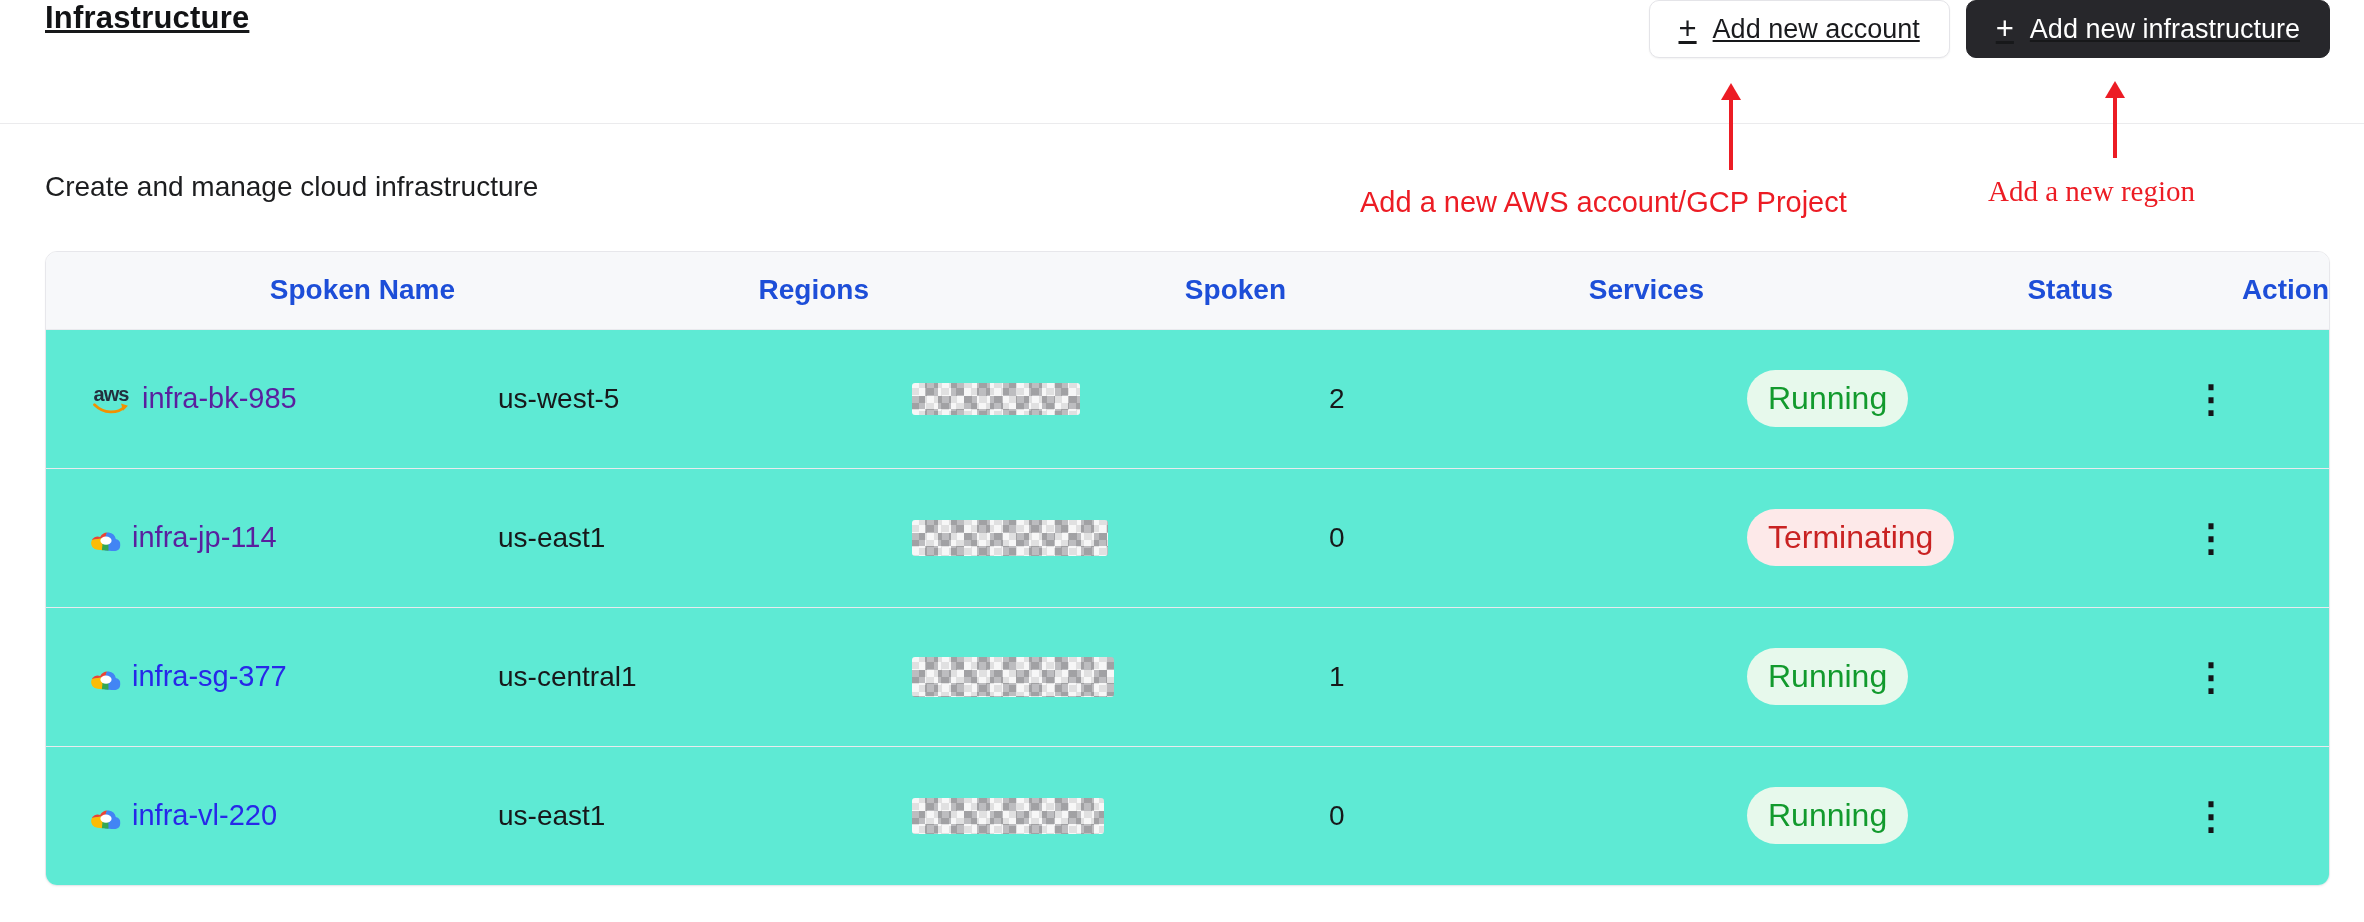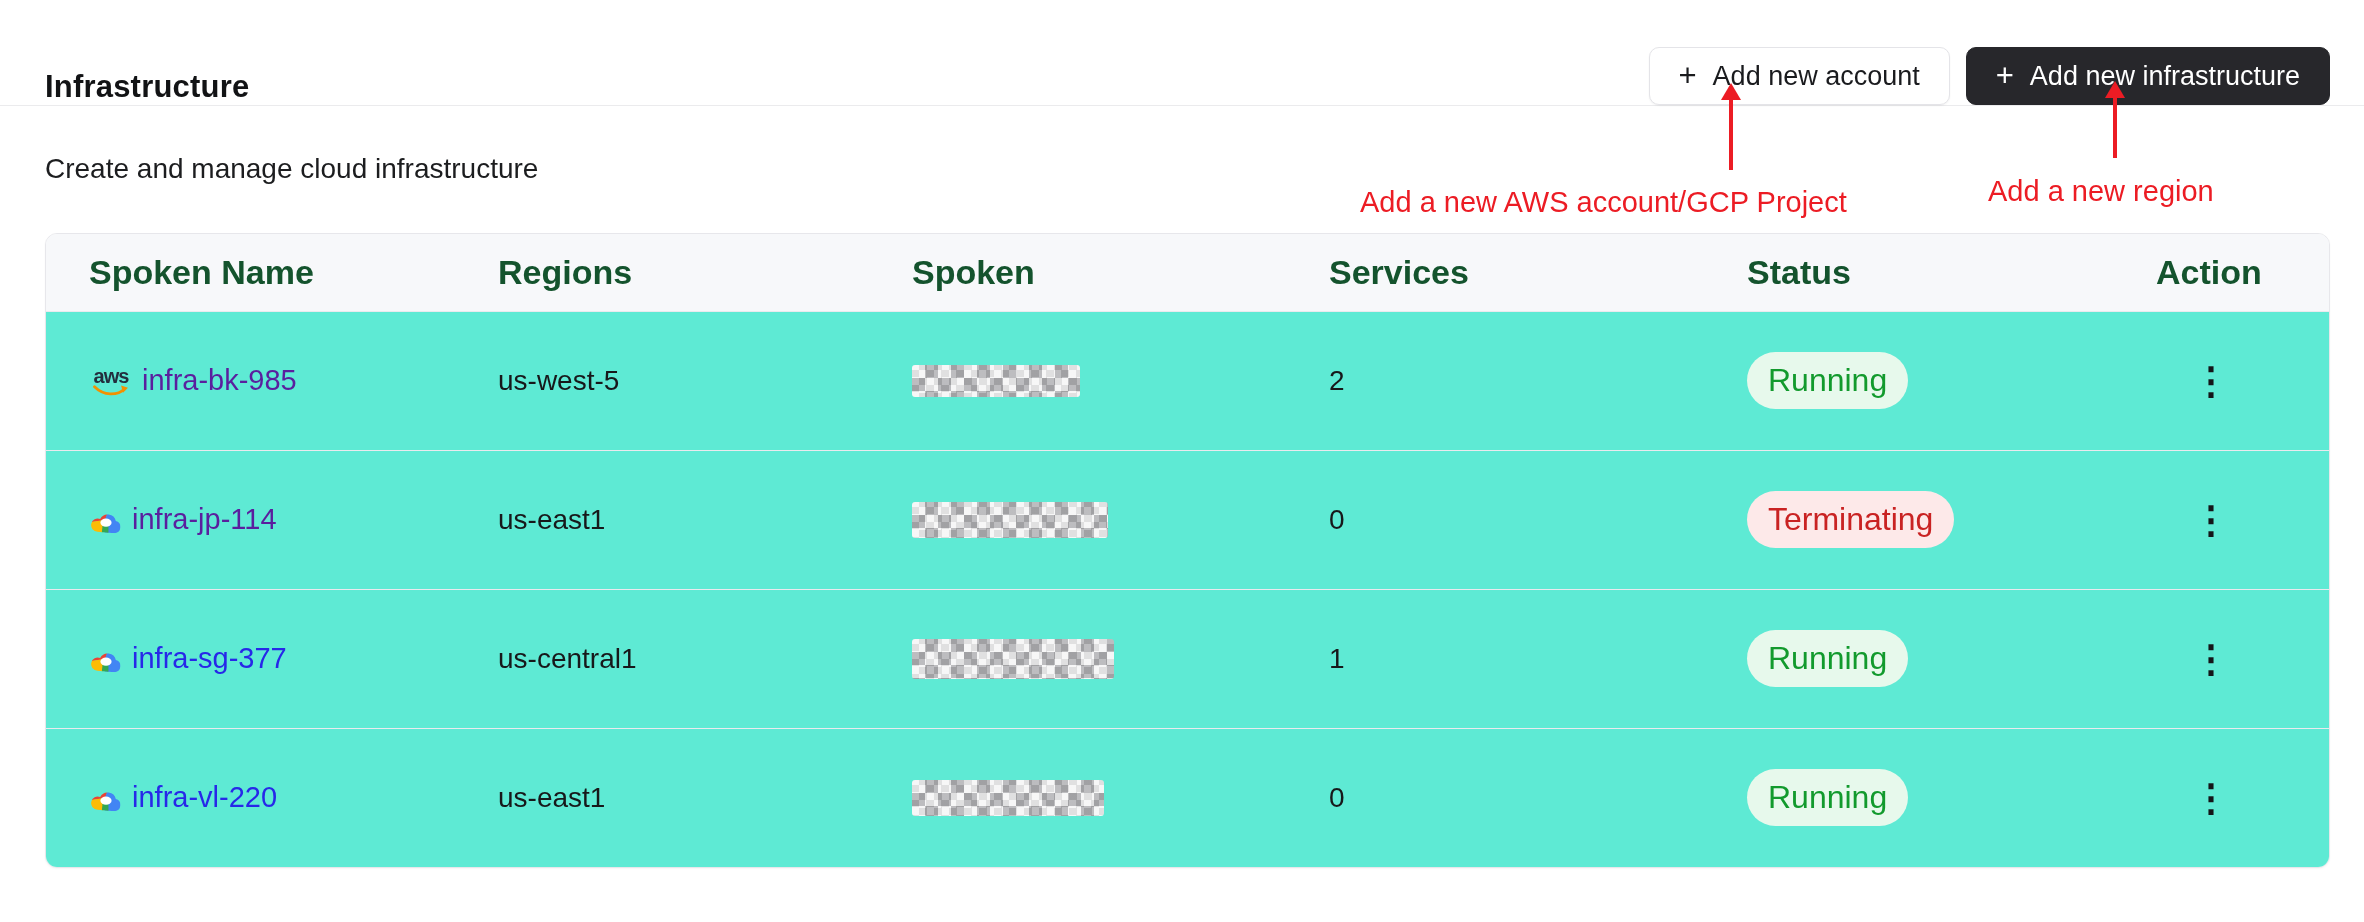--- a/index.html
+++ b/index.html
@@ -1,54 +1,54 @@
 <!DOCTYPE html>
 <html><head>
 <meta charset="utf-8">
 <style>
   * { margin:0; padding:0; box-sizing:border-box; }
   html,body { width:2364px; height:922px; background:#ffffff;
               font-family:"Liberation Sans", sans-serif; color:#17181a;
               position:relative; overflow:hidden; }
 
   
-  .topbar { height:106px; display:flex; align-items:flex-end;
-            padding:0 34px 0 45px; border-bottom:1px solid #ebebed; background:#fff; }
+  .topbar { height:124px; display:flex; align-items:flex-start;
+            padding:0 34px 0 45px; border-bottom:1px solid #ebebed; background:#fff;text-decoration:underline; }
   .page-title { font-size:31px; font-weight:700; color:#121315; letter-spacing:.2px; }
   .topbar-actions { margin-left:auto; display:flex; gap:16px; align-items:center; }
   .btn { height:58px; display:inline-flex; align-items:center; gap:16px;
          padding:0 29px; border-radius:10px; font-size:27px; cursor:pointer;
          font-family:"Liberation Sans", sans-serif; }
   .btn .plus { font-size:31px; font-weight:400; line-height:1; transform:translateY(-1px); }
   .btn-secondary { background:#ffffff; border:1.5px solid #e4e4e8; color:#1a1b1e;
                    box-shadow:0 1px 2px rgba(0,0,0,.05); }
   .btn-primary { background:#27272b; border:1.5px solid #27272b; color:#ffffff; }
 
   
   .ann-text { position:absolute; color:#ec1c24; font-size:29px; white-space:nowrap; }
   #ann-text-account { left:1360px; top:186px; }
-  #ann-text-region  { left:1988px; top:175px; }
+  #ann-text-region  { left:1988px; top:175px;font-family:Liberation Serif, serif; }
   .ann-arrow { position:absolute; width:4px; background:#ec1c24; }
   .ann-arrow::before { content:""; position:absolute; top:-15px; left:50%;
       transform:translateX(-50%); border-left:10px solid transparent;
       border-right:10px solid transparent; border-bottom:17px solid #ec1c24; }
   #ann-arrow-account { left:1729px; top:98px; height:72px; }
   #ann-arrow-region  { left:2113px; top:96px; height:62px; }
 
   
   .content { padding:0 34px 0 45px;margin-top:38px; }
   .subtitle { margin-top:46px; font-size:28px; line-height:34px; color:#1c1d1f; }
 
   .table-card { margin-top:47px; border:1px solid #e7e7eb; border-radius:12px;
                 overflow:hidden; background:#fff; box-shadow:0 1px 2px rgba(0,0,0,.04); }
   table { width:100%; border-collapse:collapse; table-layout:fixed; }
   col.c1{width:409px} col.c2{width:414px} col.c3{width:417px}
   col.c4{width:418px} col.c5{width:409px} col.c6{width:auto}
-  thead th { background:#f7f8fa; height:77px; text-align:left; padding-left:43px;
-             font-size:34px; font-weight:600; color:#14532d; }
+  thead th { background:#f7f8fa; height:77px; text-align:right; padding-left:43px;
+             font-size:28px; font-weight:600; color:#1d4ed8; }
   tbody td { height:139px; vertical-align:middle; padding-left:43px;
              border-top:1px solid #eaeaee; font-size:28px; color:#17181a; background:#5eead4; }
 
   .name-cell { display:flex; align-items:center; gap:9px; }
   .infra-link { font-size:29px; text-decoration:none; }
   .infra-link.visited  { color:#5a1f9e; }
   .infra-link.unvisited{ color:#2728e8; }
 
   
   .aws-icon { display:inline-flex; flex-direction:column; align-items:center;

